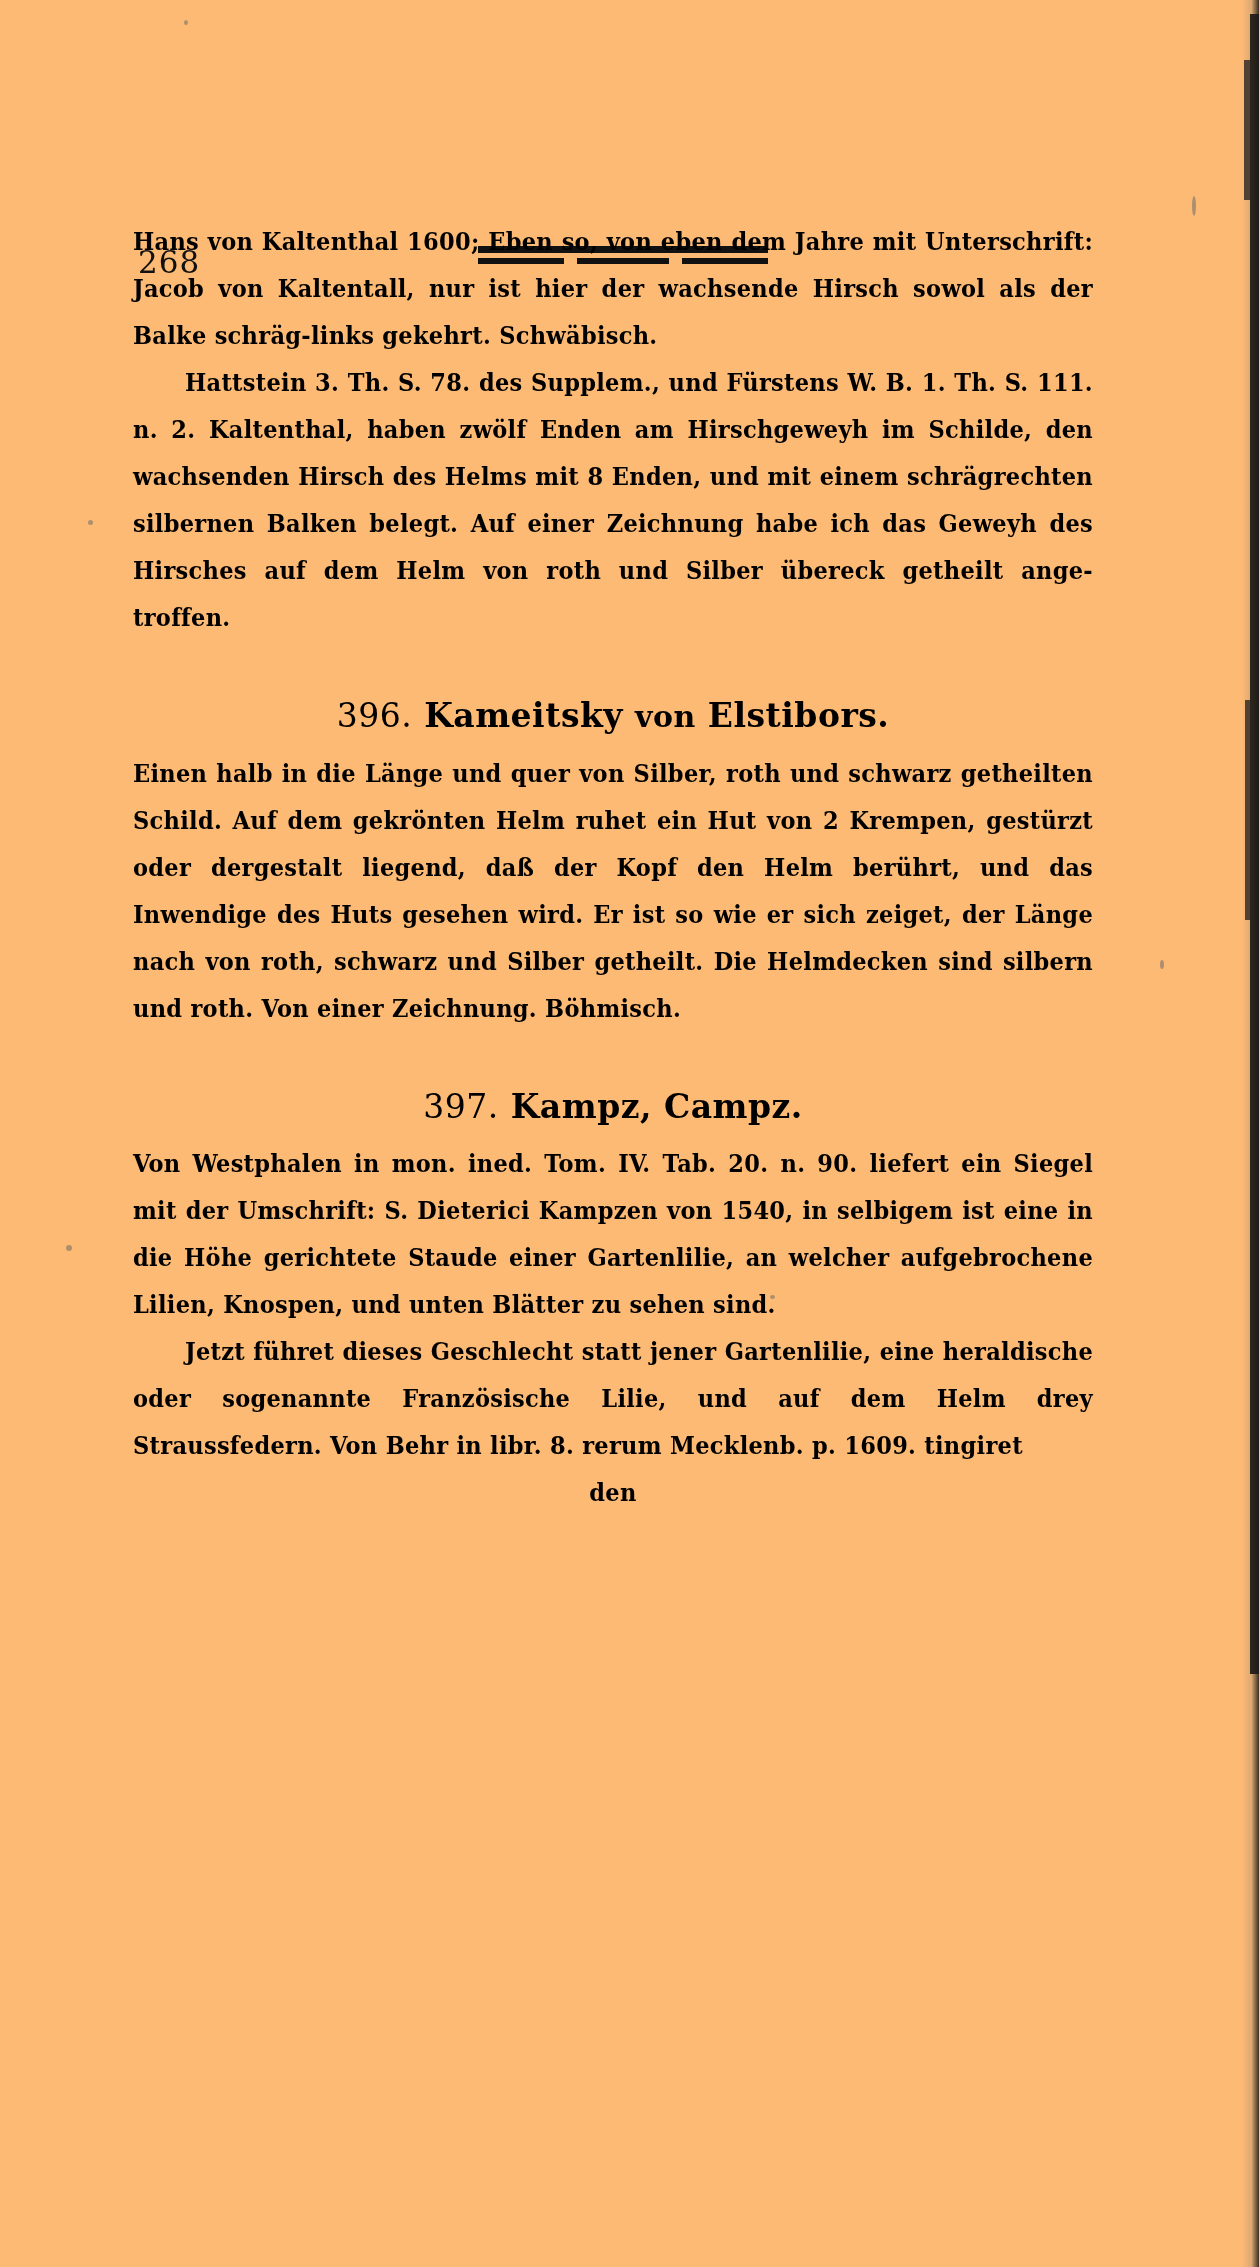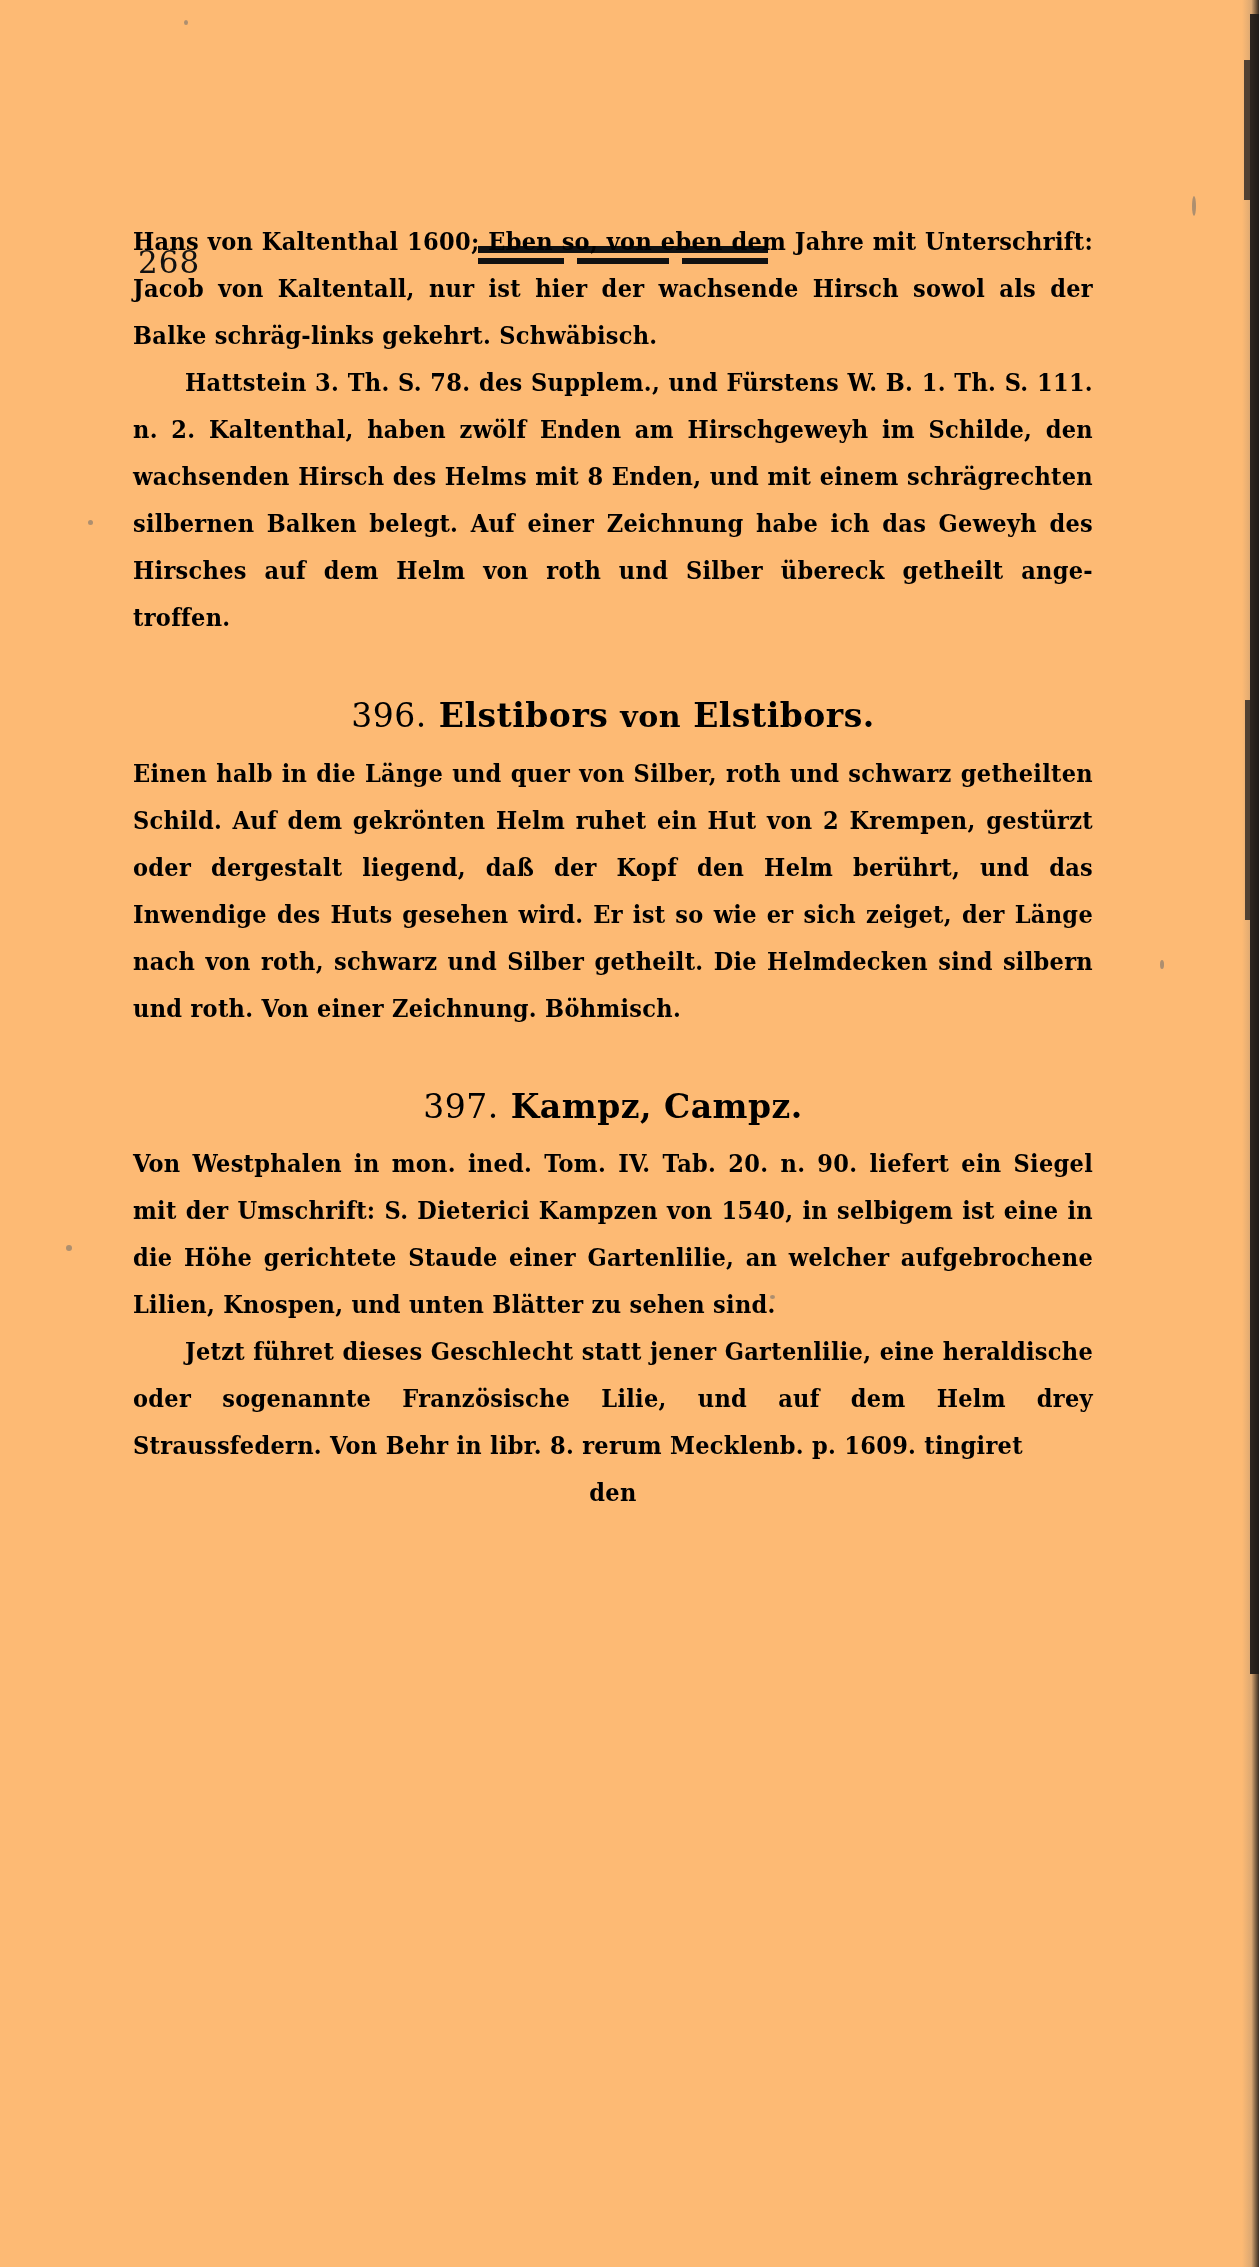--- a/index.html
+++ b/index.html
@@ -164,21 +164,21 @@
   </div>
 
   <div class="body-col">
 
     <p class="fraktur para-block">Hans von Kaltenthal 1600; Eben so, von eben dem Jahre mit Unterschrift: Jacob von Kaltentall, nur ist hier der wachsende Hirsch sowol als der Balke schräg-links gekehrt.  Schwäbisch.</p>
 
     <p class="fraktur para-block indent">Hattstein 3. Th. S. 78. des Supplem., und Fürstens W. B. 1. Th. S. 111. n. 2. Kaltenthal, haben zwölf Enden am Hirschgeweyh im Schilde, den wachsenden Hirsch des Helms mit 8 Enden, und mit einem schrägrechten silbernen Balken belegt.  Auf einer Zeichnung habe ich das Geweyh des Hirsches auf dem Helm von roth und Silber übereck getheilt ange-troffen.</p>
 
     <div class="section-head">
       <span class="num">396.</span>
-      <span>Elstibors</span>
+      <span>Kameitsky</span>
       <span class="von">von</span>
       <span>Elstibors.</span>
     </div>
 
     <p class="fraktur para-block">Einen halb in die Länge und quer von Silber, roth und schwarz getheilten Schild.  Auf dem gekrönten Helm ruhet ein Hut von 2 Krempen, gestürzt oder dergestalt liegend, daß der Kopf den Helm berührt, und das Inwendige des Huts gesehen wird.  Er ist so wie er sich zeiget, der Länge nach von roth, schwarz und Silber getheilt.  Die Helmdecken sind silbern und roth.  Von einer Zeichnung.  Böhmisch.</p>
 
     <div class="section-head">
       <span class="num">397.</span>
       <span>Kampz, Campz.</span>
     </div>

